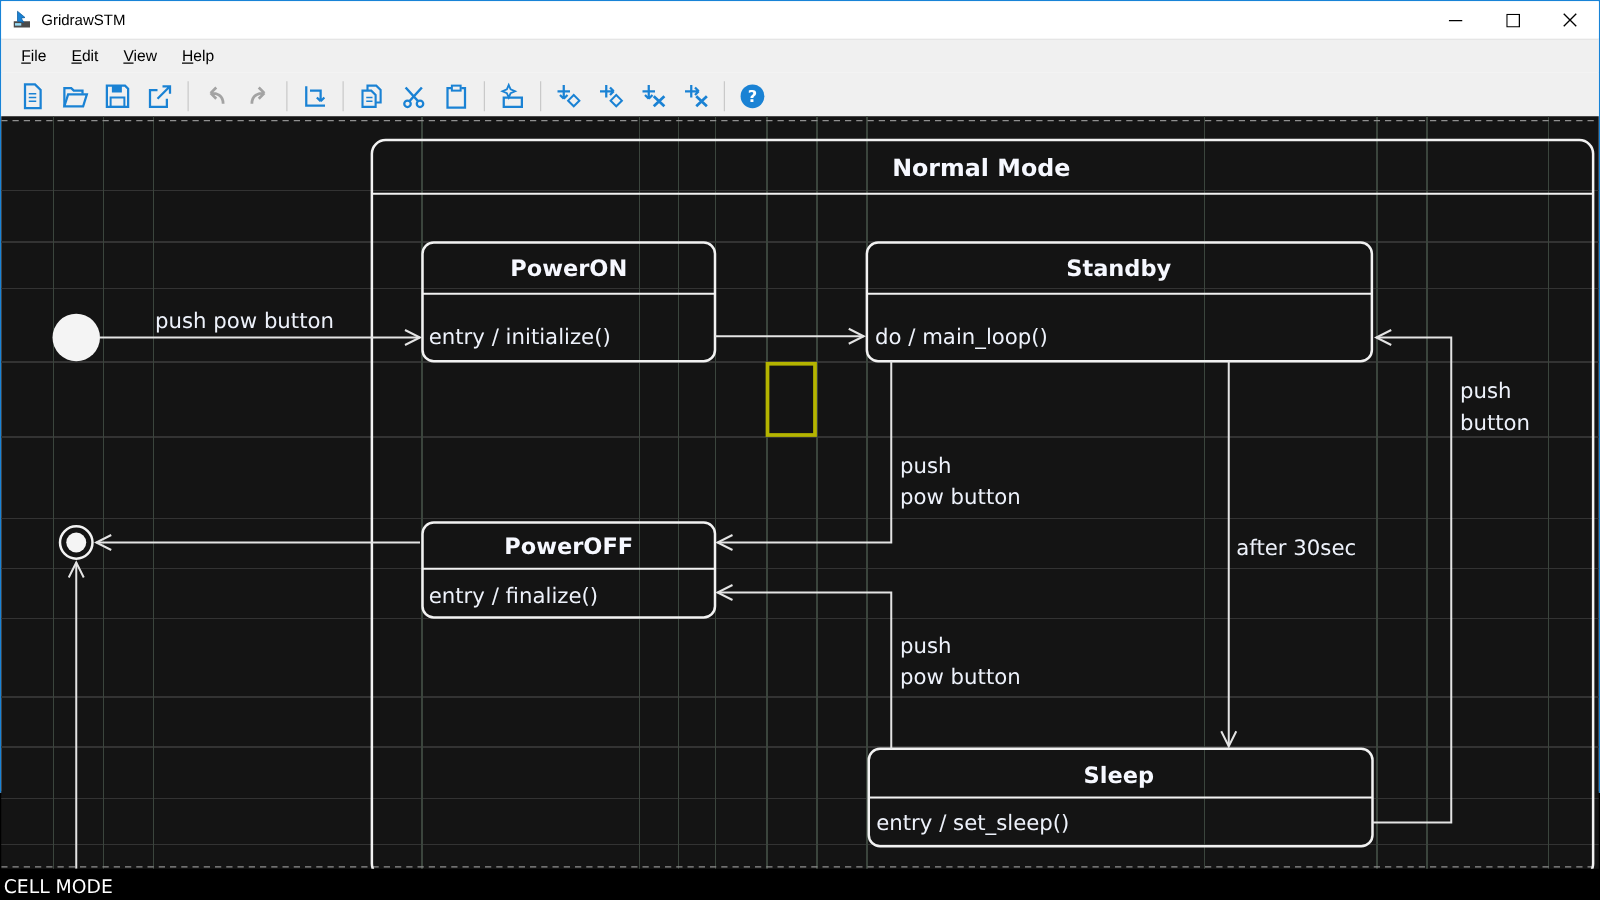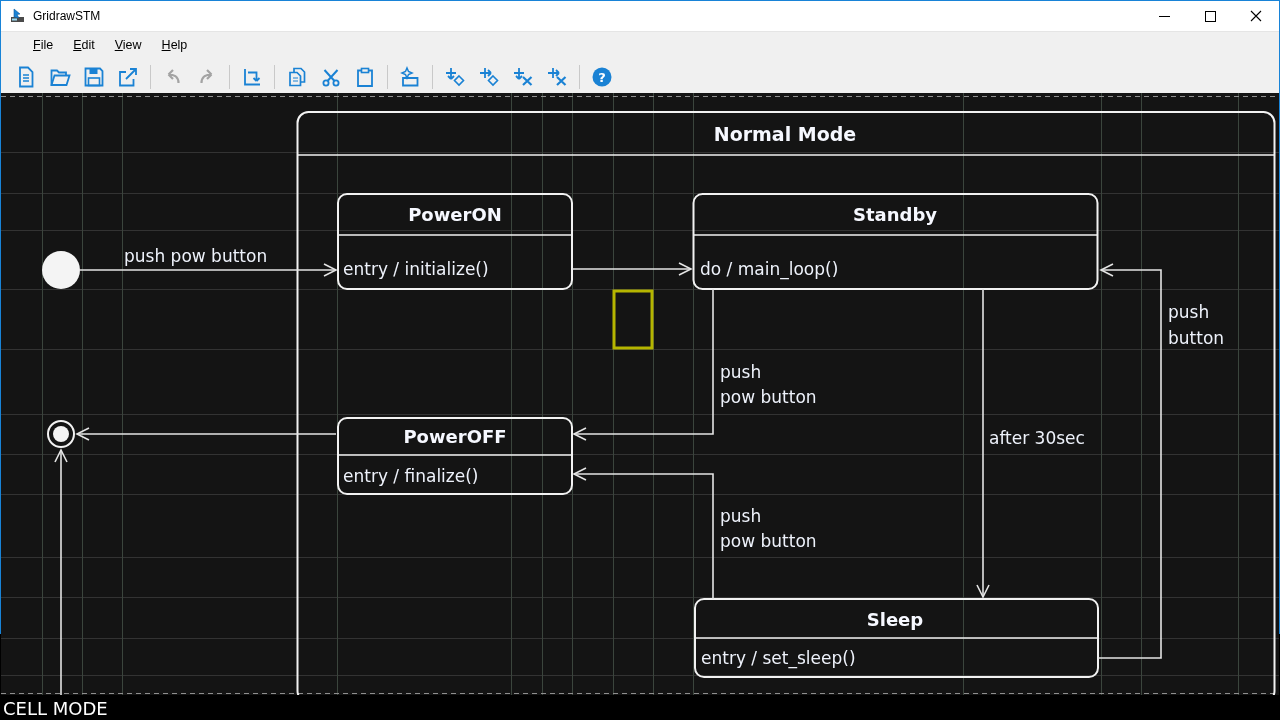--- a/index.html
+++ b/index.html
@@ -10,33 +10,33 @@
     font-family:"Liberation Sans", sans-serif;
   }
   
   .titlebar { height:30px; background:#ffffff; display:flex; align-items:center; }
   .app-icon { width:17px; height:16px; margin:0 6px 0 9px; }
   .title-text { font-size:12px; color:#000; }
   .win-controls { margin-left:auto; display:flex; height:100%; }
   .win-btn { width:46px; height:100%; display:flex; align-items:center; justify-content:center; }
   .win-btn svg { display:block; }
   
-  .menubar { height:27px; background:#f0f0f0; display:flex; align-items:center; padding-left:22px; border-top:1px solid #e5e5e5; }
+  .menubar { height:27px; background:#f0f0f0; display:flex; align-items:center; padding-left:6px; border-top:1px solid #e5e5e5; }
   .menu-item { font-size:12.5px; color:#000; padding:4px 10px; }
   .menu-item u { text-decoration:underline; }
   
   .toolbar { height:38px; background:#f0f0f0; display:flex; align-items:center; padding-left:8px; }
   .tb-btn { width:34px; height:32px; display:flex; align-items:center; justify-content:center; }
   .tb-sep { width:1px; height:24px; background:#c9c9c9; margin:0 5px; }
   
   .canvas { position:absolute; left:0; top:92px; width:1278px; height:602px; background:#141414; }
   .canvas svg { display:block; }
   
   .statusbar { position:absolute; left:0; top:698px; width:1278px; height:21px; background:#000; color:#fff;
-    font-size:18px; line-height:20px; padding-left:2px; font-family:"DejaVu Sans", sans-serif; }
+    font-size:15px; line-height:20px; padding-left:2px; font-family:"DejaVu Sans", sans-serif; }
   text { font-family:"DejaVu Sans", sans-serif; }
 </style>
 </head>
 <body>
 
 <div class="window">
 
   <div class="titlebar">
     <svg class="app-icon" viewBox="0 0 17 16">
       <rect x="1" y="9" width="13" height="5" fill="#4a4a4a"></rect>

